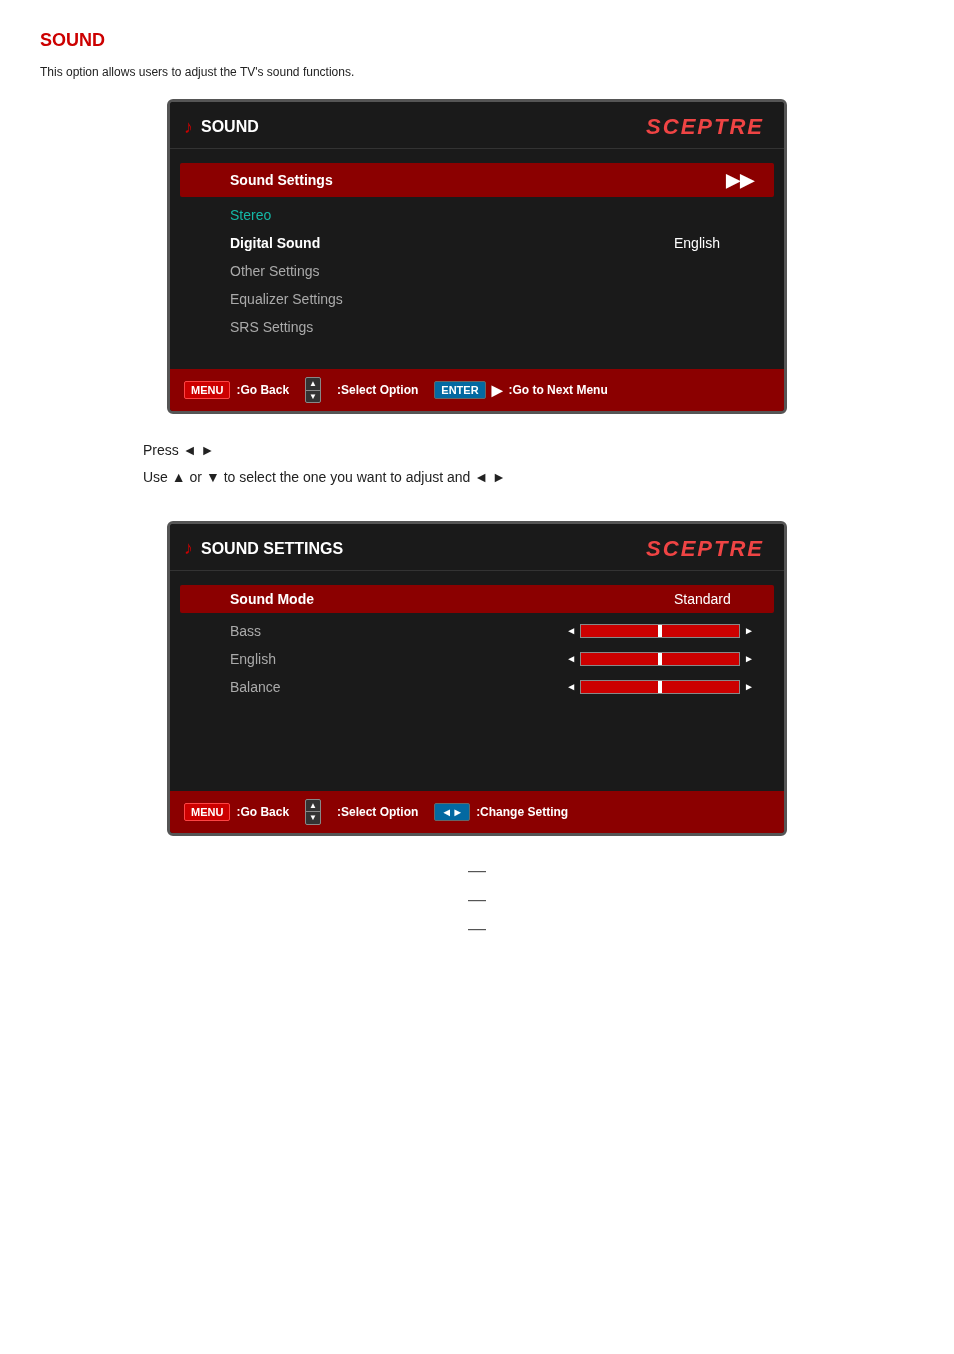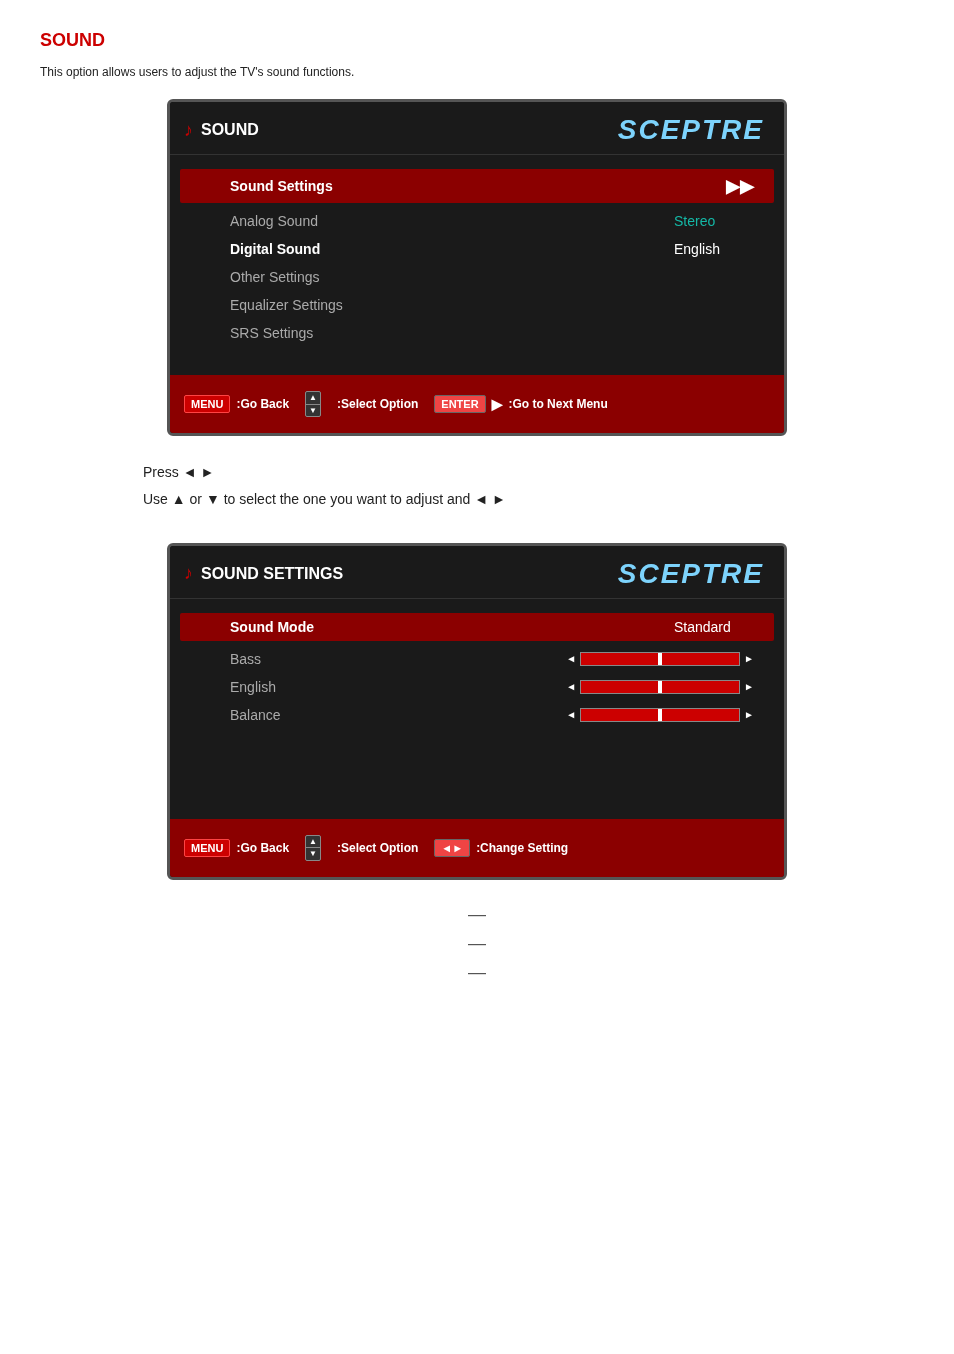--- a/index.html
+++ b/index.html
@@ -57,23 +57,23 @@
     }
 
     .tv-arrow-icon {
       color: #cc0000;
       font-size: 18px;
       font-weight: bold;
     }
 
     .sceptre-logo {
       font-family: Arial, sans-serif;
-      font-size: 28px;
-      font-weight: bold;
-      color: #7dd3fc;
+      font-size: 22px;
+      font-weight: bold;
+      color: #ef4444;
       letter-spacing: 2px;
       font-style: italic;
     }
 
     .tv-panel-body {
       padding: 10px 0 14px 0;
       min-height: 220px;
     }
 
     .menu-item-row {
@@ -119,28 +119,28 @@
       color: #fff;
       font-size: 18px;
       font-weight: bold;
     }
 
     .tv-panel-footer {
       background: #8b0000;
       display: flex;
       align-items: center;
       gap: 16px;
-      padding: 16px 14px;
+      padding: 8px 14px;
       color: #ffffff;
       font-size: 12px;
       font-weight: bold;
     }
 
     .footer-btn {
-      background: #ef4444;
+      background: #0369a1;
       color: #fff;
       border: 1px solid #666;
       padding: 2px 6px;
       font-size: 11px;
       font-weight: bold;
       border-radius: 2px;
       white-space: nowrap;
     }
 
     .footer-btn.red {
@@ -250,21 +250,20 @@
   </div>
 
   <div class="tv-panel-body">
 
     <div class="menu-item-row selected">
       <span class="menu-item-label">Sound Settings</span>
       <span class="ff-icon">▶▶</span>
     </div>
 
     <div class="menu-item-row">
-      <span class="menu-item-label">Analog Sound</span>
       <span class="menu-item-value">Stereo</span>
     </div>
 
     <div class="menu-item-row white-text">
       <span class="menu-item-label">Digital Sound</span>
       <span class="menu-item-value white">English</span>
     </div>
 
     <div class="menu-item-row">
       <span class="menu-item-label">Other Settings</span>

